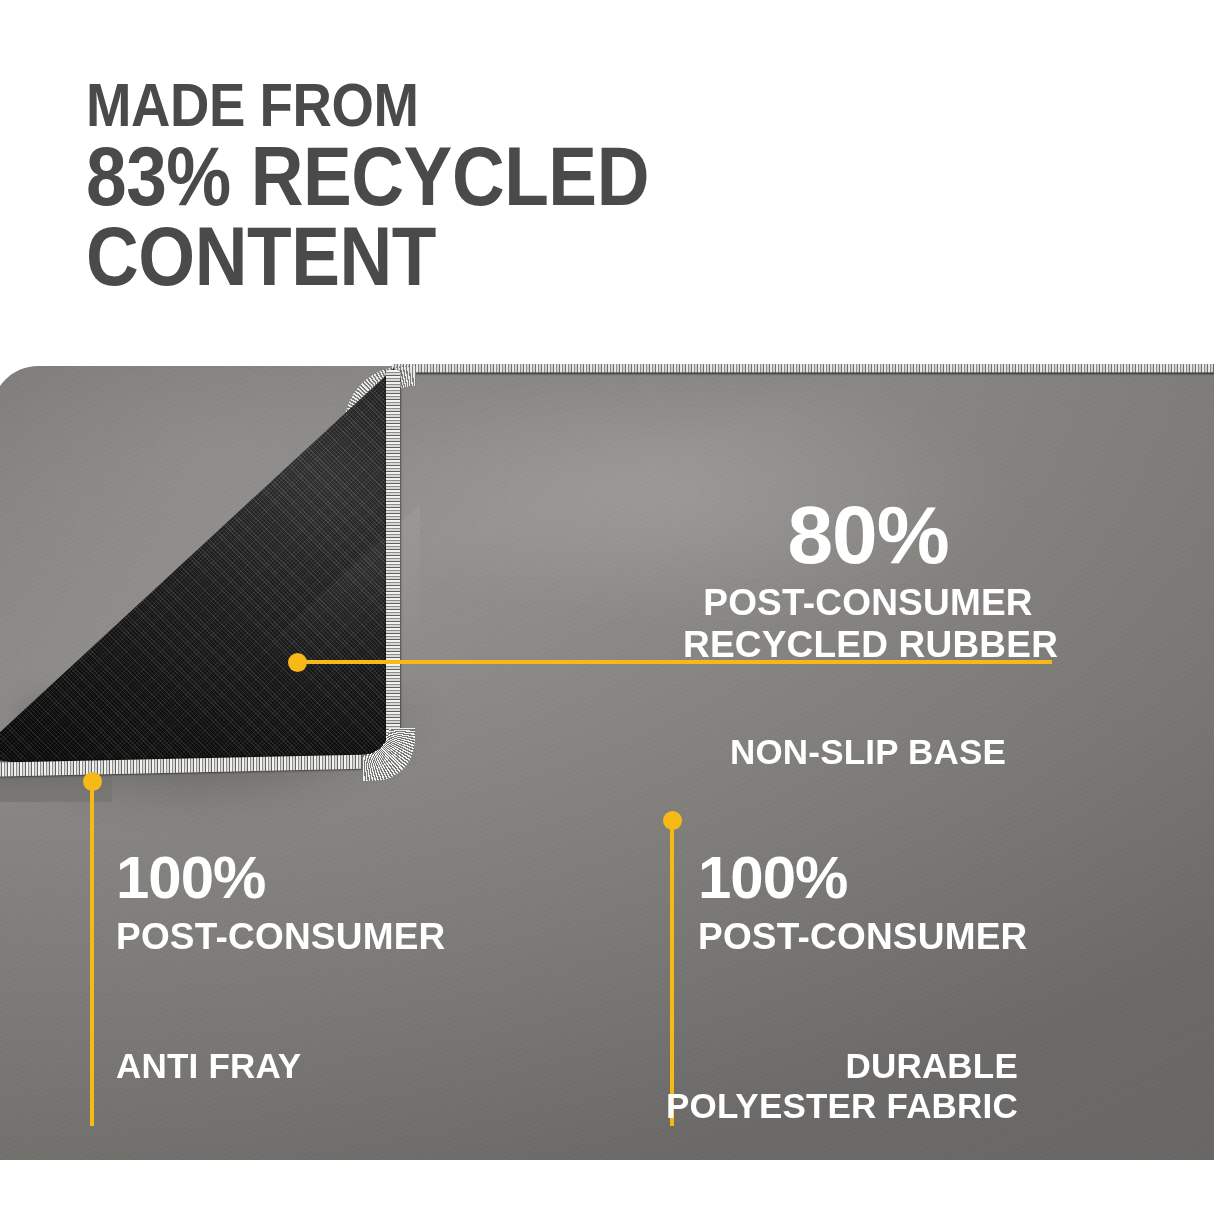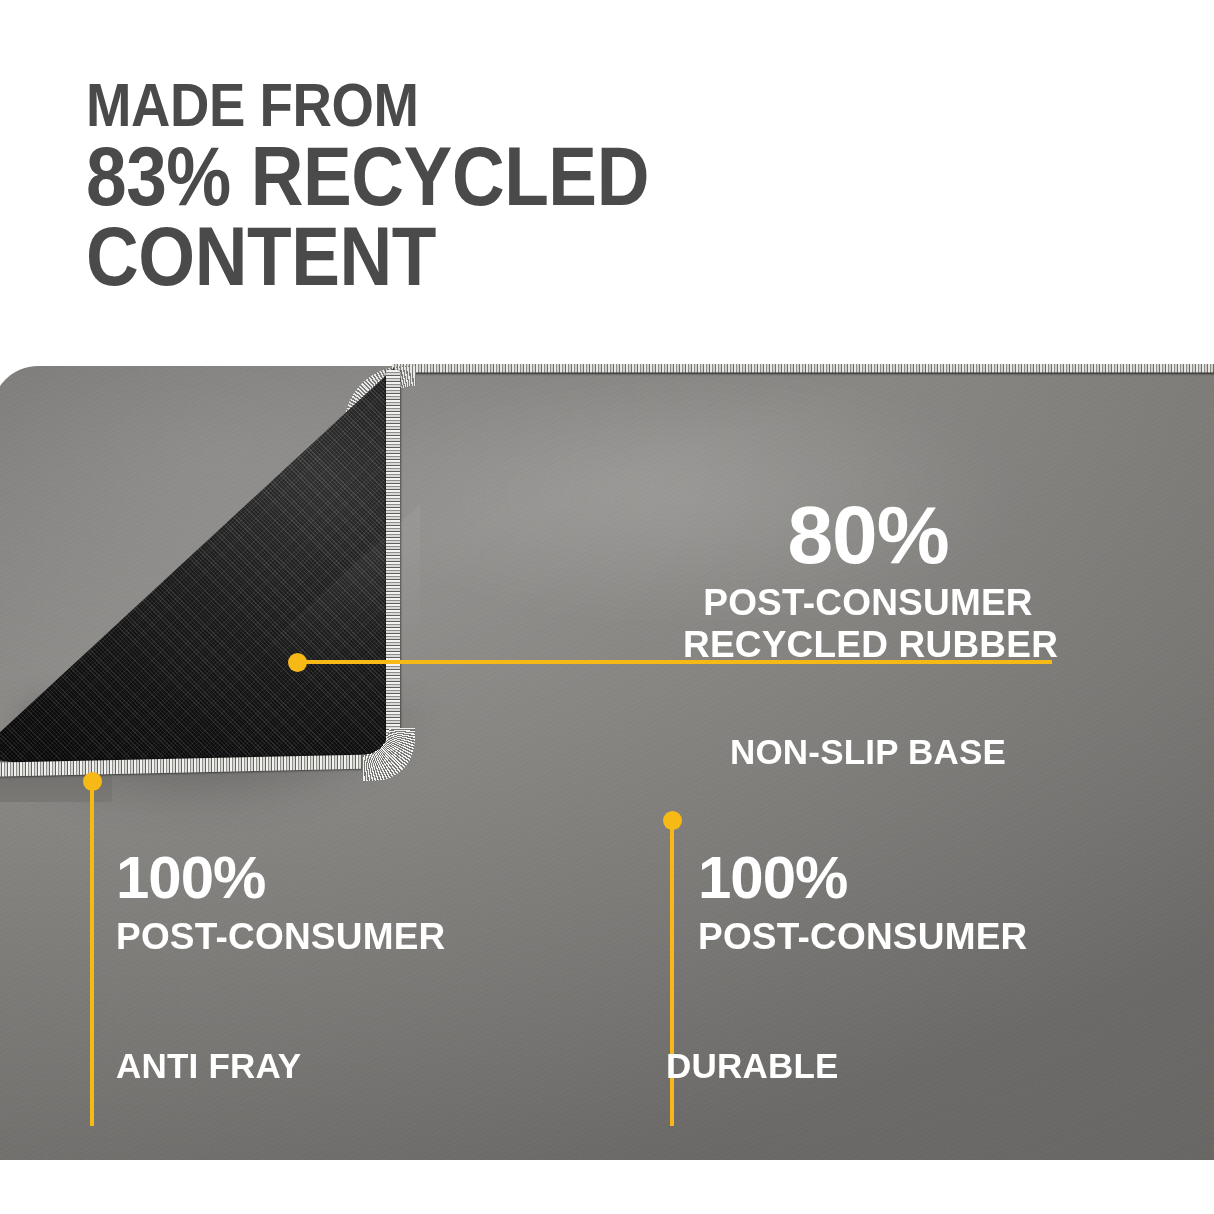--- a/index.html
+++ b/index.html
@@ -368,15 +368,16 @@
   <div class="dot" style="left:663px; top:811px;"></div>
   <div class="line-v" style="left:670px; top:823px; height:303px;"></div>
 
   <div class="callout" style="left:698px; top:848px;">
     <div class="pct pct-100">100%</div>
     <div class="sub sub-lg" style="margin-top:8px;">POST-CONSUMER</div>
   </div>
 
   <div class="callout" style="left:666px; top:1046px;">
     <div class="feat feat-lg">DURABLE</div>
+    <div class="feat feat-lg">POLYESTER FABRIC</div>
   </div>
 
 </div>
 
 </body></html>

